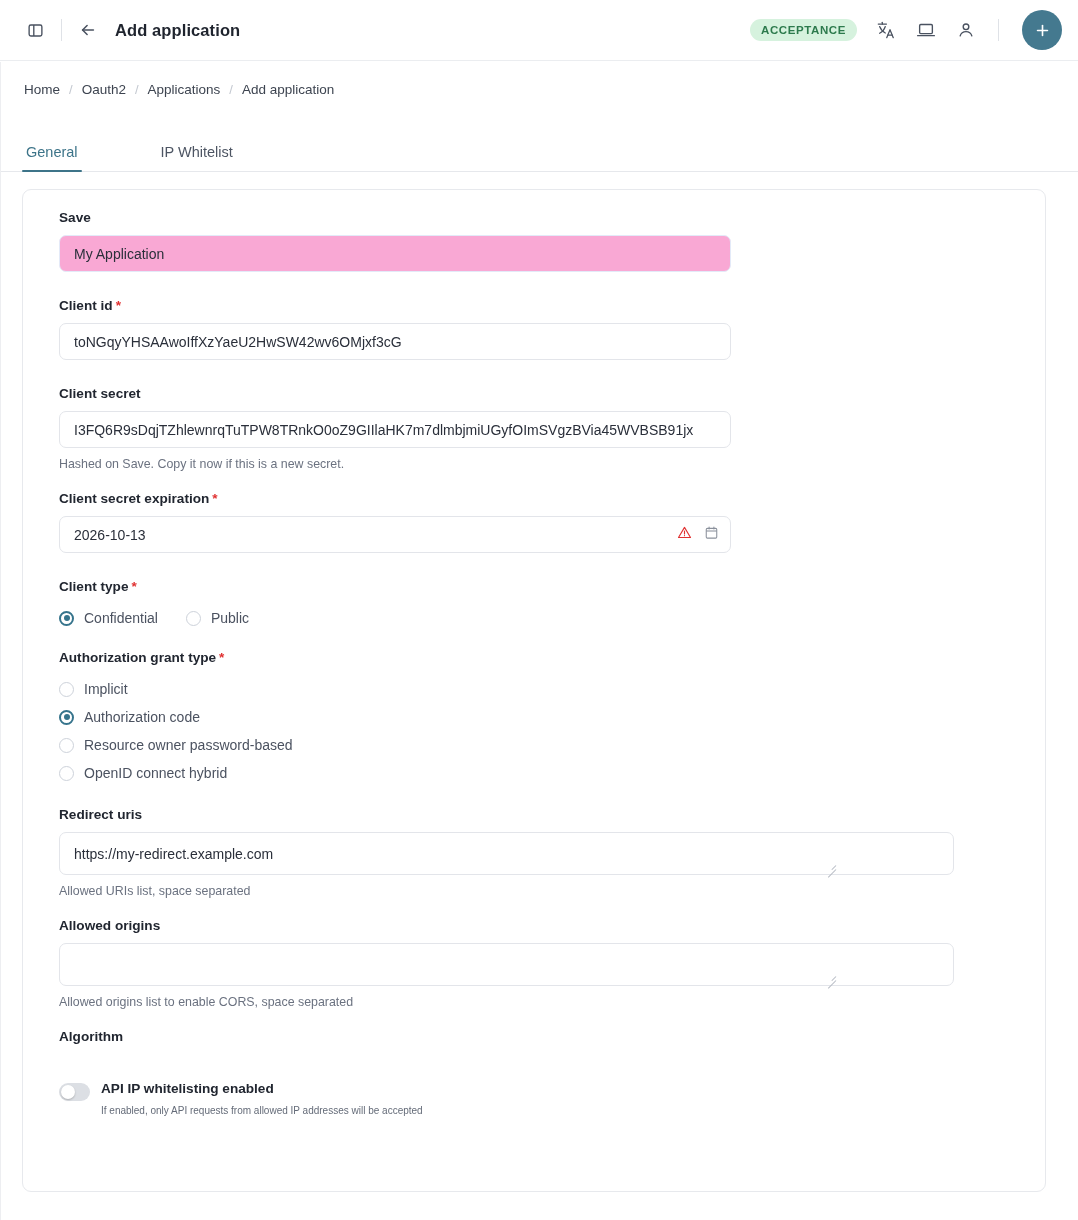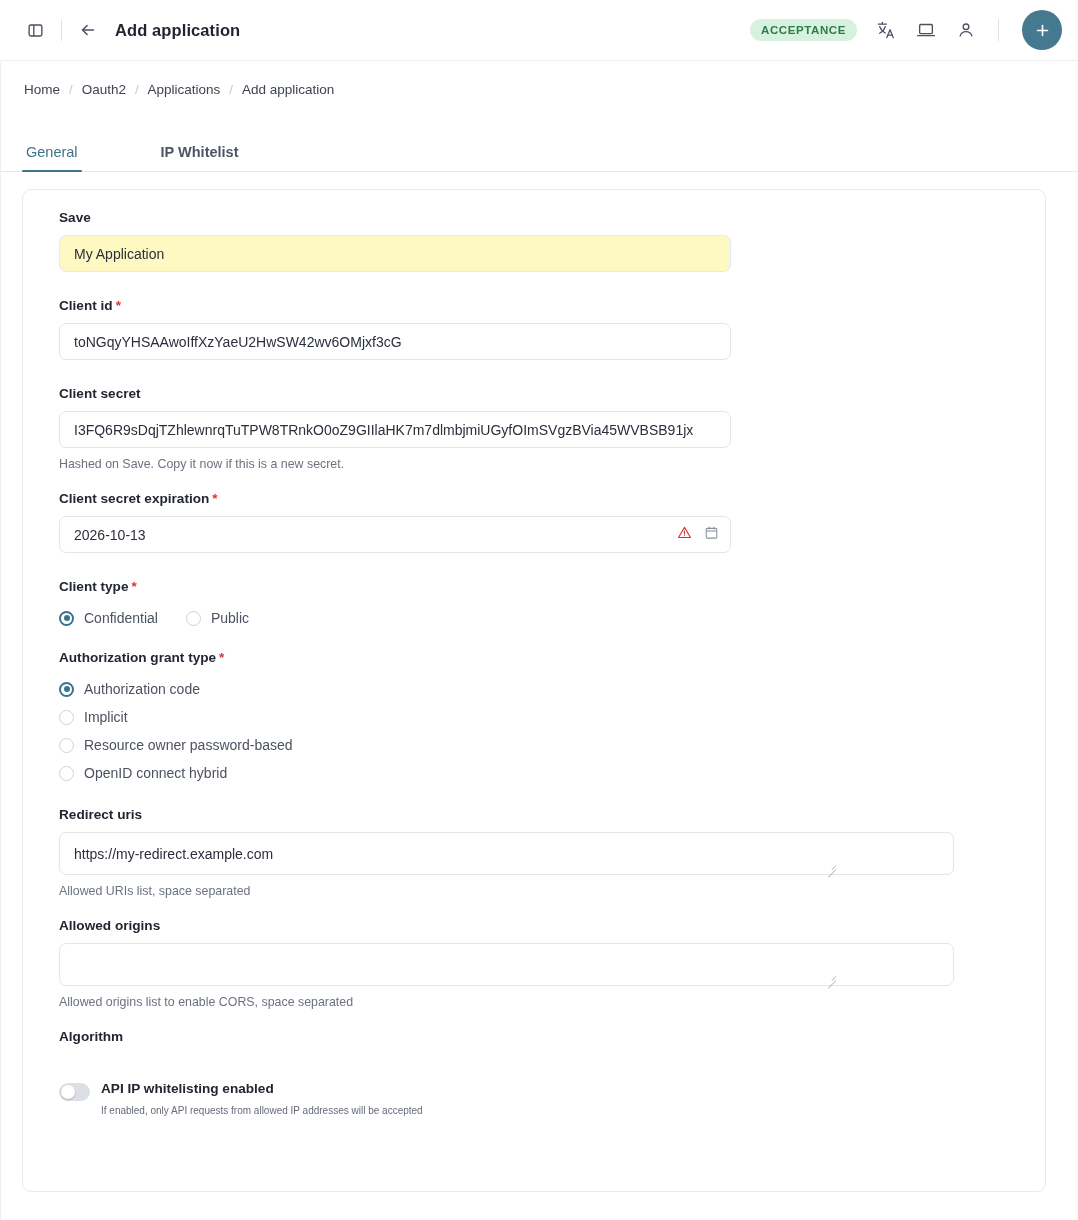--- a/index.html
+++ b/index.html
@@ -62,21 +62,20 @@
     display: flex; align-items: flex-end;
     margin: 38px 0 0 0; padding: 0 32px 0 22px;
     border-bottom: 1px solid #e6e8ec;
     height: 35px;
     gap: 43px;
   }
   .tab {
     font-size: 14.5px; color: #4d5563; padding: 0 4px 11px 4px;
     margin-right: 32px; cursor: pointer; position: relative; background:none;border:none;
     font-family: inherit;
-    font-weight: bold;
   }
   .tab.active { color: #3d7489; font-weight: normal; }
   .tab.active::after {
     content: ""; position: absolute; left: 0; right: 0; bottom: -1px;
     height: 2px; background: #3d7489; border-radius: 2px;
   }
 
   
   .card {
     margin: 17px 32px 0 22px;
@@ -95,21 +94,21 @@
   .hint { font-size: 12.4px; color: #6b7280; margin: 9px 0 0 0; }
 
   .input {
     width: 672px; height: 37px;
     border: 1px solid #e3e5ea; border-radius: 7px;
     background: #fff; color: #2a2f3a; font-size: 14px;
     padding: 0 14px; font-family: inherit;
     display: flex; align-items: center;
     overflow: hidden; white-space: nowrap;
   }
-  .input.highlight { background: #fef9c3; border-color: #e3eaf8; }
+  .input.highlight { background: #f9a8d4; border-color: #e3eaf8; }
   .input .txt { overflow: hidden; white-space: nowrap; text-overflow: clip; }
   .input-wrap { position: relative; width: 672px; }
   .input-icons {
     position: absolute; right: 12px; top: 0; height: 37px;
     display: flex; align-items: center; gap: 12px;
   }
 
   .radio-row { display: flex; align-items: center; margin-bottom: 2px; }
   .radio-item { display: flex; align-items: center; margin-right: 28px; cursor: pointer; height: 28px; }
   .radio {
@@ -329,26 +328,26 @@
     </div>
 
     <div class="gap-16"></div>
 
     <div class="field">
       <label class="lbl">
         <span>Authorization grant type</span><span class="req">*</span>
       </label>
       <div class="radio-list">
         <div class="radio-item">
+          <span class="radio"></span>
+          <span class="radio-label">Implicit</span>
+        </div>
+        <div class="radio-item">
           <span class="radio on"></span>
           <span class="radio-label">Authorization code</span>
-        </div>
-        <div class="radio-item">
-          <span class="radio"></span>
-          <span class="radio-label">Implicit</span>
         </div>
         <div class="radio-item">
           <span class="radio"></span>
           <span class="radio-label">Resource owner password-based</span>
         </div>
         <div class="radio-item">
           <span class="radio"></span>
           <span class="radio-label">OpenID connect hybrid</span>
         </div>
       </div>

